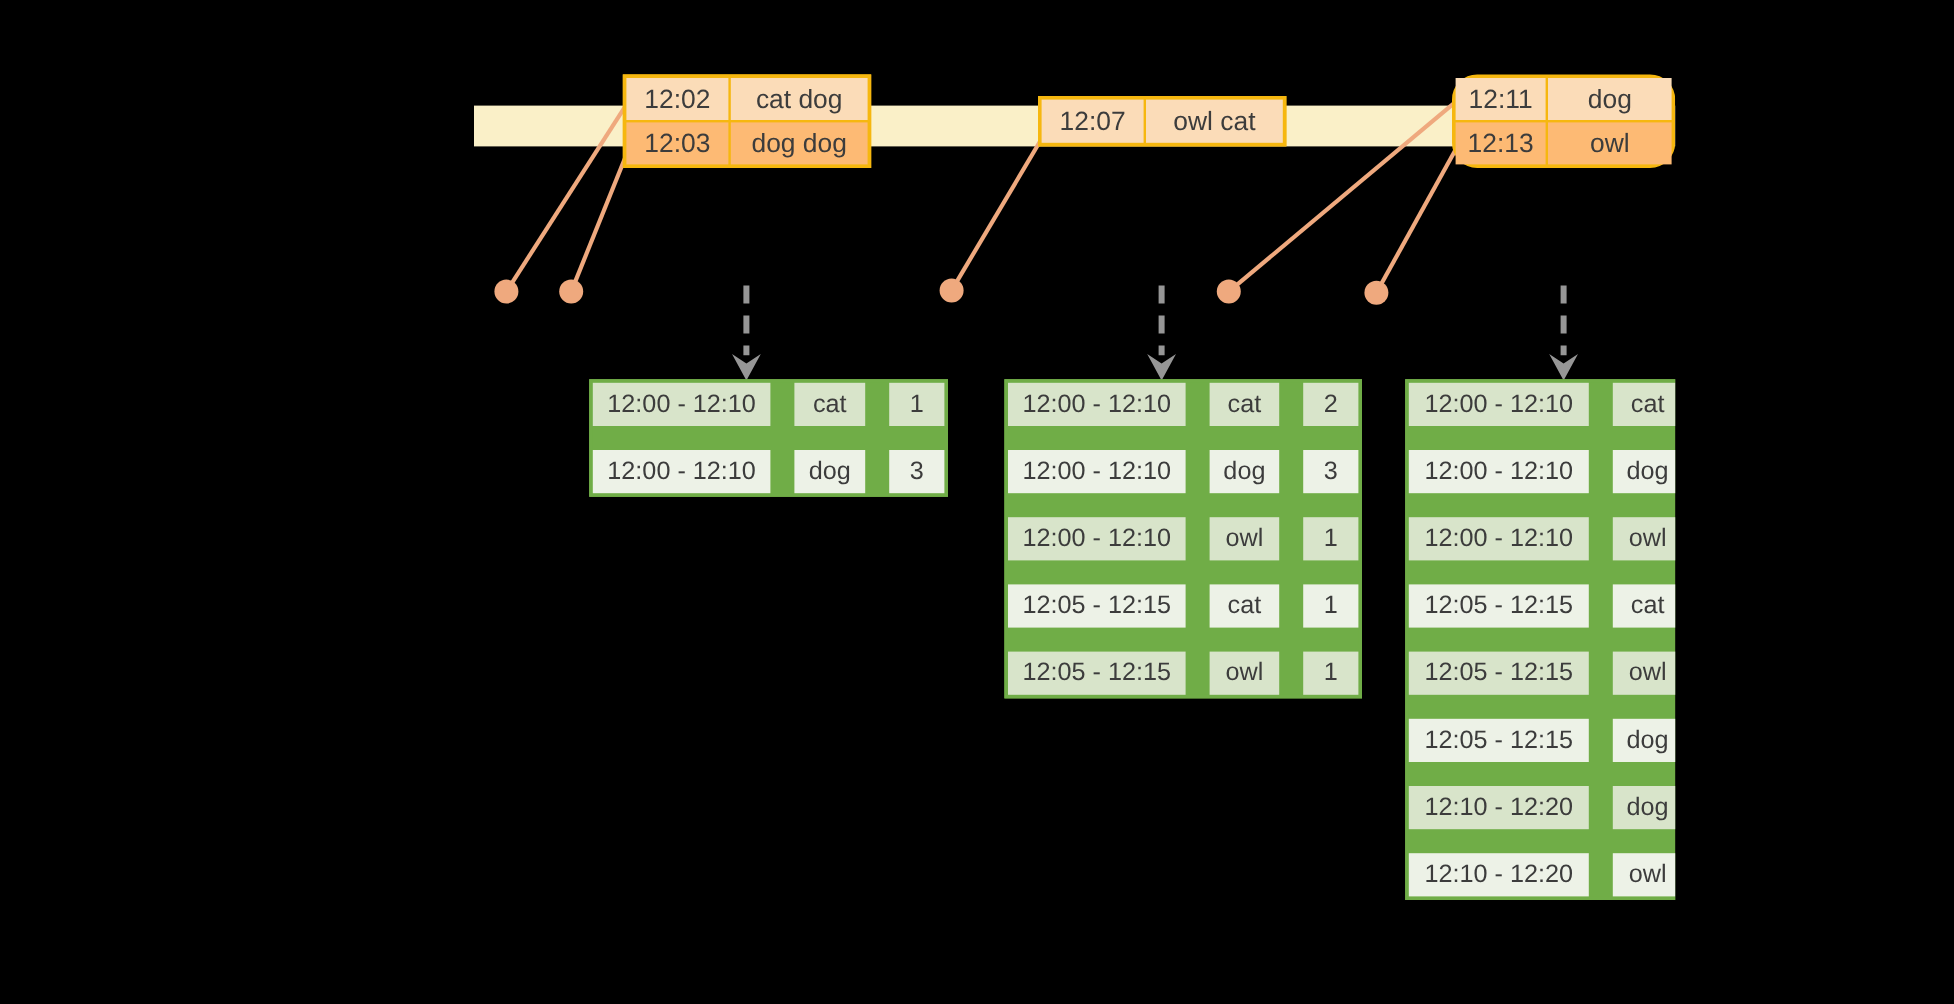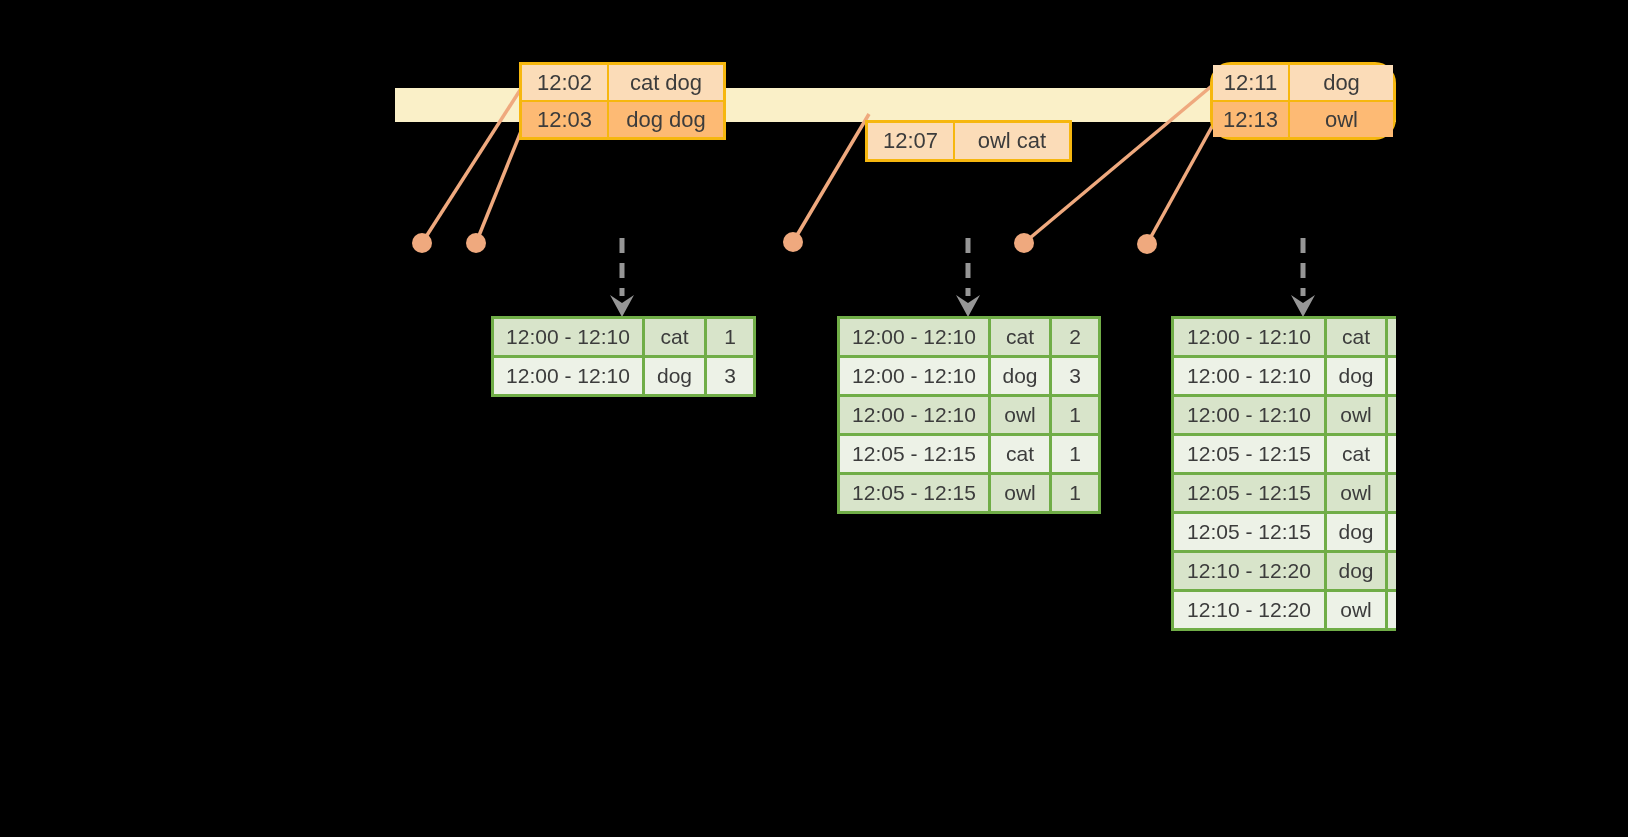--- a/index.html
+++ b/index.html
@@ -18,21 +18,21 @@
     white-space:nowrap; overflow:hidden;
   }
 
   
   .etable { border:3px solid #f6b70f; background:#f6b70f; gap:2px; }
   .etable .cell { font-size:22px; }
   .etable .row-dark  { background:#fbdcb8; }
   .etable .row-light { background:#fdba74; }
 
   
-  .rtable { border:3px solid #70ad47; background:#70ad47; gap:3px; }
+  .rtable { border:3px solid #70ad47; background:#70ad47; gap:20px; }
   .rtable .cell { font-size:21px; }
   .rtable .row-dark  { background:#d8e4ca; }
   .rtable .row-light { background:#edf2e7; }
 </style>
 </head>
 <body>
 
 <div id="canvas">
 
   <svg id="diagram-svg" width="1628" height="837" viewBox="0 0 1628 837">
@@ -74,21 +74,21 @@
     </g>
   </svg>
 
   <div class="dtable etable" style="left:519px; top:62px; grid-template-columns:85px 114px; grid-auto-rows:35px;">
       <div class="cell row-dark">12:02</div>
       <div class="cell row-dark">cat dog</div>
       <div class="cell row-light">12:03</div>
       <div class="cell row-light">dog dog</div>
     </div>
 
-  <div class="dtable etable" style="left:865px; top:80px; grid-template-columns:85px 114px; grid-auto-rows:36px;margin-top:40px;">
+  <div class="dtable etable" style="left:865px; top:80px; grid-template-columns:85px 114px; grid-auto-rows:36px;">
       <div class="cell row-dark">12:07</div>
       <div class="cell row-dark">owl cat</div>
     </div>
 
   <div class="dtable etable" style="left:1210px; top:62px; grid-template-columns:75px 103px; grid-auto-rows:35px;border-radius:21px;">
       <div class="cell row-dark">12:11</div>
       <div class="cell row-dark">dog</div>
       <div class="cell row-light">12:13</div>
       <div class="cell row-light">owl</div>
     </div>

